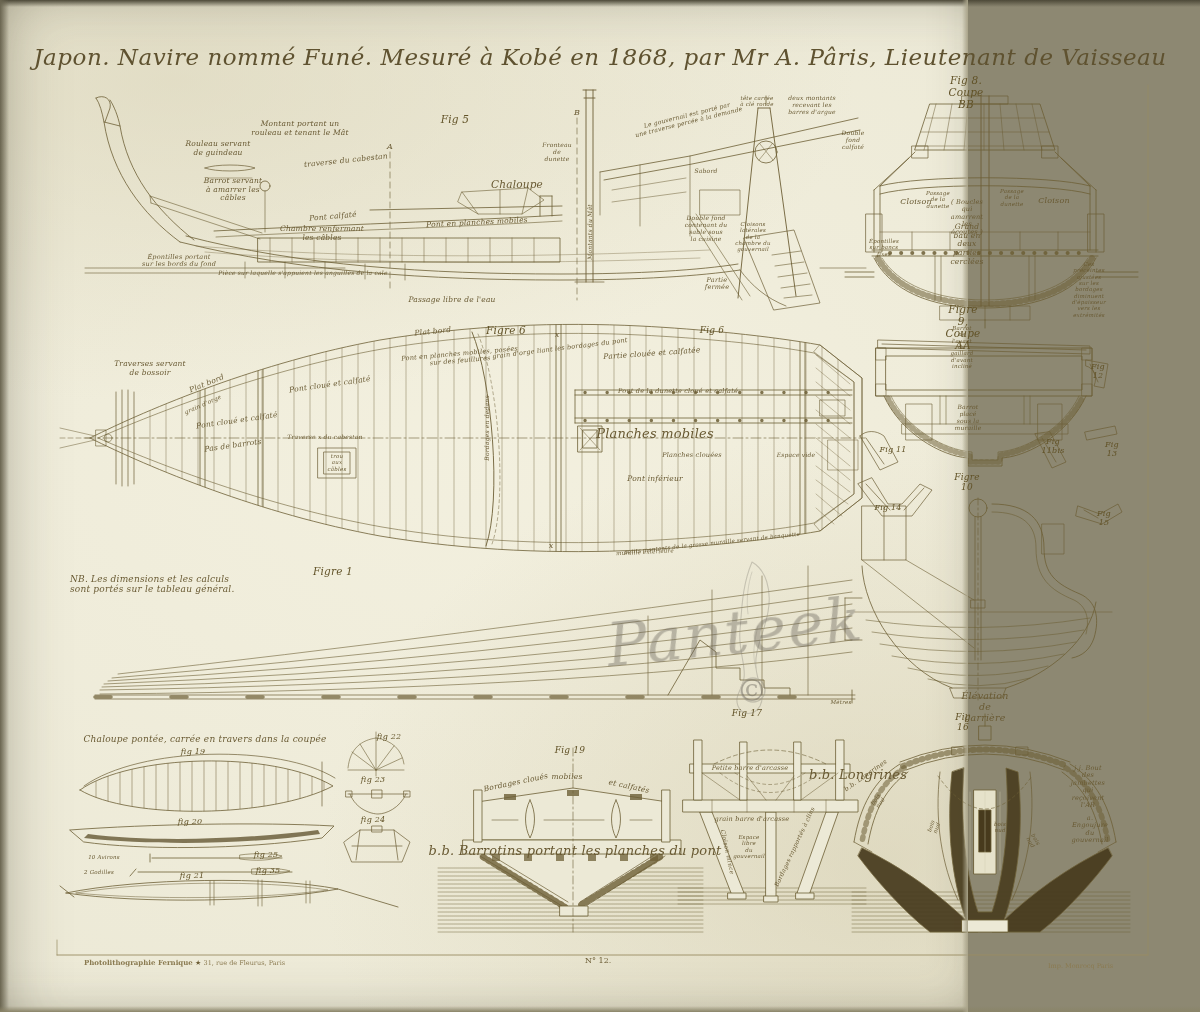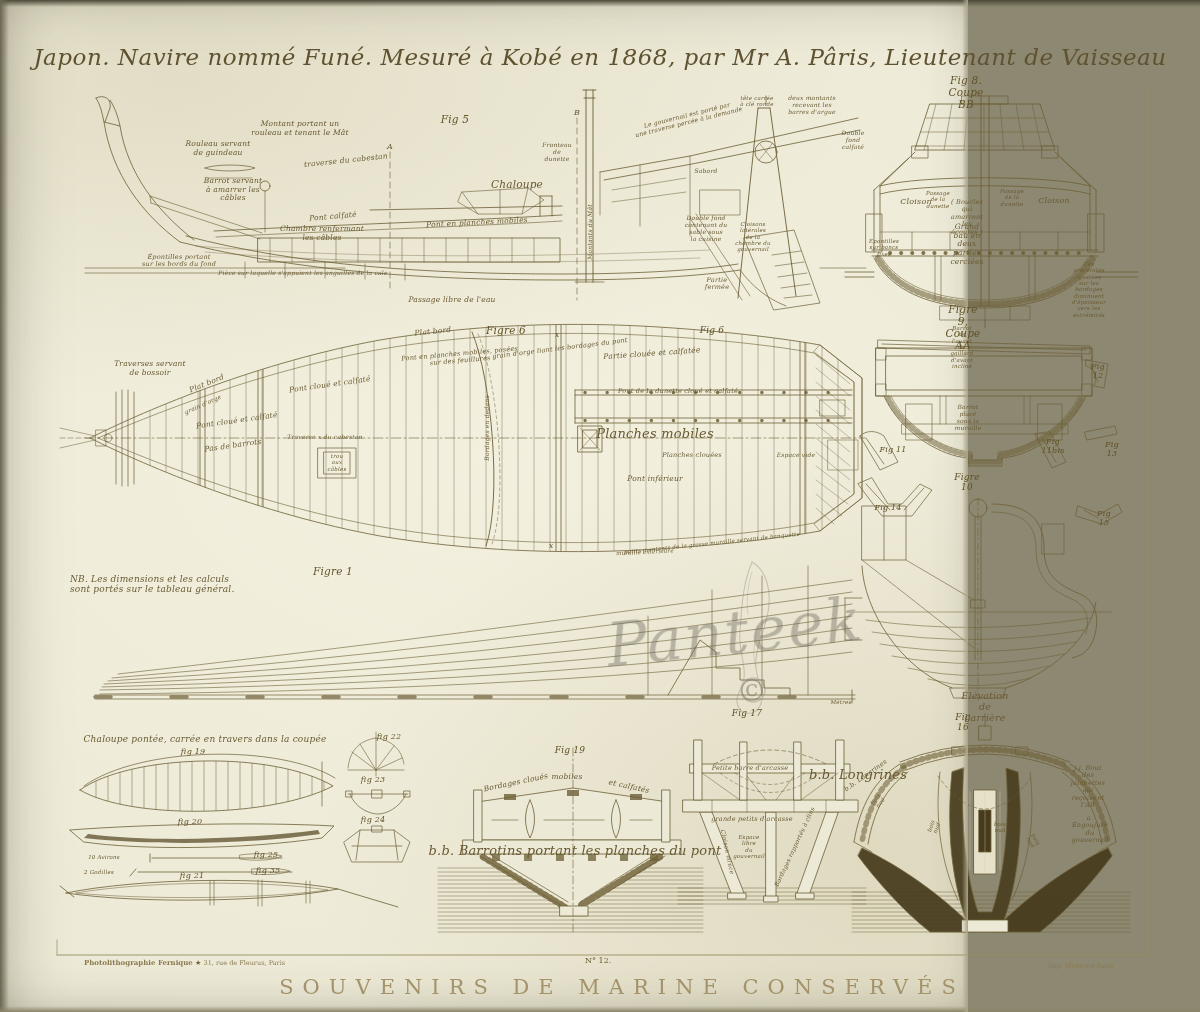--- a/index.html
+++ b/index.html
@@ -409,21 +409,21 @@
 <div class="ann s55" style="left:99px;top:872px">2 Godilles</div>
 
 <div class="ann s9 figlab" style="left:570px;top:750px">Fig 19</div>
 <div class="ann" style="left:516px;top:783px;transform:translate(-50%,-50%) rotate(-12deg)">Bordages cloués</div>
 <div class="ann" style="left:567px;top:777px">mobiles</div>
 <div class="ann" style="left:629px;top:787px;transform:translate(-50%,-50%) rotate(12deg)">et calfatés</div>
 <div class="ann s7" style="left:575px;top:851px">b.b. Barrotins portant les planches du pont</div>
 
 <div class="ann s65" style="left:750px;top:769px">Petite barre d'arcasse</div>
 <div class="ann s7" style="left:858px;top:775px">b.b. Longrines</div>
-<div class="ann s65" style="left:752px;top:820px">grande petits d'arcasse</div>
+<div class="ann s65" style="left:752px;top:820px">grain barre d'arcasse</div>
 <div class="ann s6" style="left:727px;top:852px;transform:translate(-50%,-50%) rotate(78deg)">Cloison mince</div>
 <div class="ann s55" style="left:749px;top:847px">Espace
 libre
 du
 gouvernail</div>
 <div class="ann s6" style="left:795px;top:847px;transform:translate(-50%,-50%) rotate(-65deg)">Bordages rapportés à clins</div>
 
 <div class="ann s9 figlab" style="left:963px;top:722px">Fig 16</div>
 <div class="ann s65" style="left:866px;top:776px;transform:translate(-50%,-50%) rotate(-35deg)">b.b. Longrines</div>
 <div class="ann s55" style="left:878px;top:801px;transform:translate(-50%,-50%) rotate(-55deg)">bois
@@ -442,15 +442,14 @@
 <div class="watermark">Panteek</div>
 <div class="wm-c">©</div>
 
 <div class="imprint" style="left:84px;top:958px">
   <span style="font-weight:bold">Photolithographie Fernique</span>
   <span style="color:#6d5e35">★</span>
   <span style="font-size:6.5px">31, rue de Fleurus, Paris</span>
 </div>
 <div class="imprint" style="left:585px;top:956px;font-size:8px;color:#6a5b33">N° 12.</div>
 <div class="imprint" style="left:1048px;top:962px;font-size:6.5px">Imp. Monrocq Paris</div>
-<div class="series">SOUVENIRS  DE  MARINE  CONSERVÉS</div>
 
 </div>
 
 </body></html>

